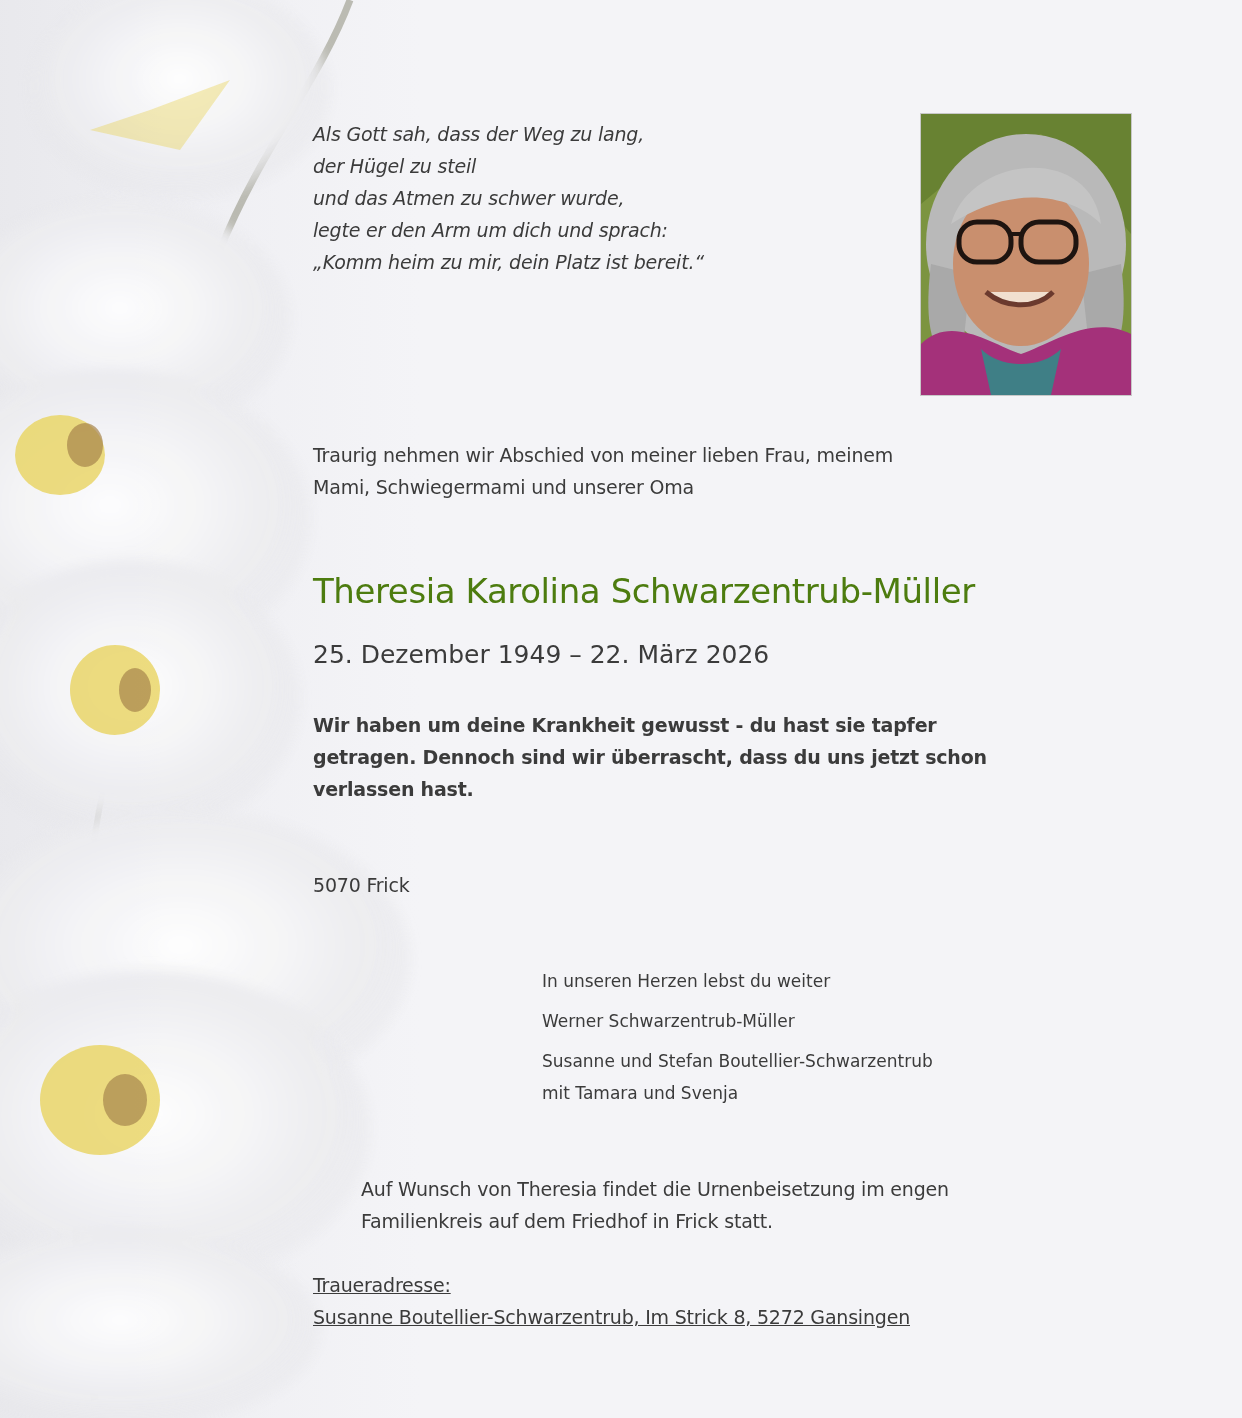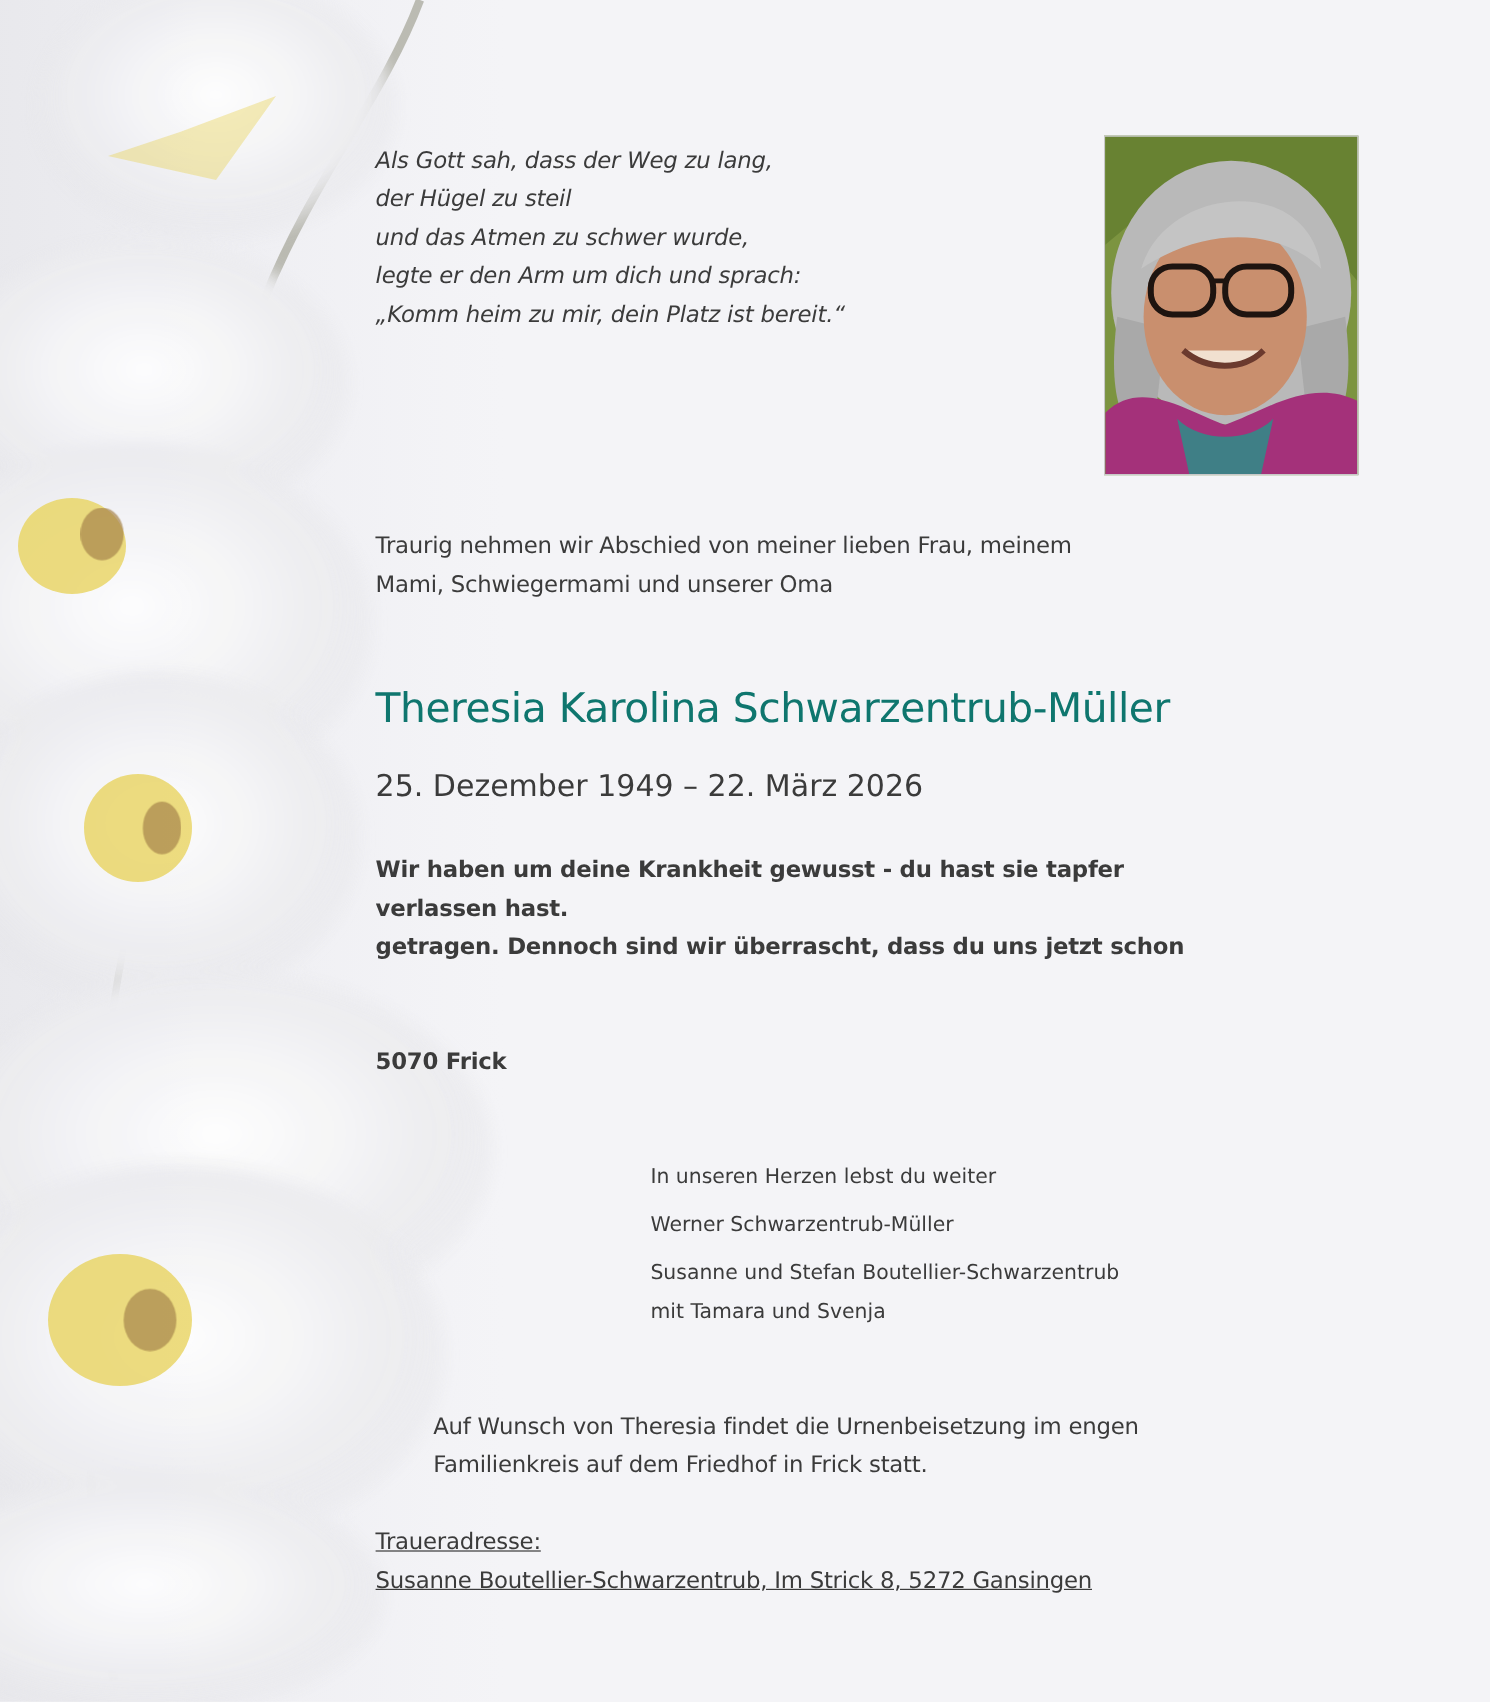--- a/index.html
+++ b/index.html
@@ -13,24 +13,24 @@
     position:absolute; inset:0;
     background:
       linear-gradient(90deg, rgba(232,232,236,0.95) 0px, rgba(238,238,242,0.8) 200px, rgba(244,244,247,0.0) 420px),
       #f4f4f7;
   }
   .orchid { position:absolute; left:0; top:0; width:440px; height:1418px; }
   .text { position:absolute; left:313px; font-size:19px; line-height:32px; letter-spacing:-0.2px; white-space:nowrap; }
   .poem { top:118px; font-style:italic; }
   .poem div, .text div { margin:0; }
   .intro { top:439px; }
-  .name { position:absolute; left:313px; top:571px; font-size:34px; line-height:40px; letter-spacing:-0.4px; white-space:nowrap; color:#0f766e;}
+  .name { position:absolute; left:313px; top:571px; font-size:34px; line-height:40px; letter-spacing:-0.4px; white-space:nowrap; color:#4d7c0f;}
   .dates { position:absolute; left:313px; top:639px; font-size:25px; line-height:32px; white-space:nowrap;}
   .illness { top:709px;font-weight:bold; }
-  .place { top:869px;font-weight:bold; }
+  .place { top:869px; }
   .family { position:absolute; left:542px; top:965px; font-size:17px; white-space:nowrap; }
   .family .line { line-height:32px; }
   .family .gap { margin-bottom:8px; }
   .ceremony { top:1173px;margin-left:48px; }
   .address { top:1269px;text-decoration:underline; }
   .photo {
     position:absolute; left:920px; top:113px; width:210px; height:281px;
     overflow:hidden; border:1px solid #c8c8c8; background:#6f8a3a;
   }
 </style>
@@ -113,22 +113,22 @@
 <div class="text intro">
   <div>Traurig nehmen wir Abschied von meiner lieben Frau, meinem</div>
   <div>Mami, Schwiegermami und unserer Oma</div>
 </div>
 
 <div class="name">Theresia Karolina Schwarzentrub-Müller</div>
 <div class="dates">25. Dezember 1949 – 22. März 2026</div>
 
 <div class="text illness">
   <div>Wir haben um deine Krankheit gewusst - du hast sie tapfer</div>
+  <div>getragen. Dennoch sind wir überrascht, dass du uns jetzt schon</div>
   <div>verlassen hast.</div>
-  <div>getragen. Dennoch sind wir überrascht, dass du uns jetzt schon</div>
 </div>
 
 <div class="text place">5070 Frick</div>
 
 <div class="family">
   <div class="line gap">In unseren Herzen lebst du weiter</div>
   <div class="line gap">Werner Schwarzentrub-Müller</div>
   <div class="line">Susanne und Stefan Boutellier-Schwarzentrub</div>
   <div class="line">mit Tamara und Svenja</div>
 </div>

